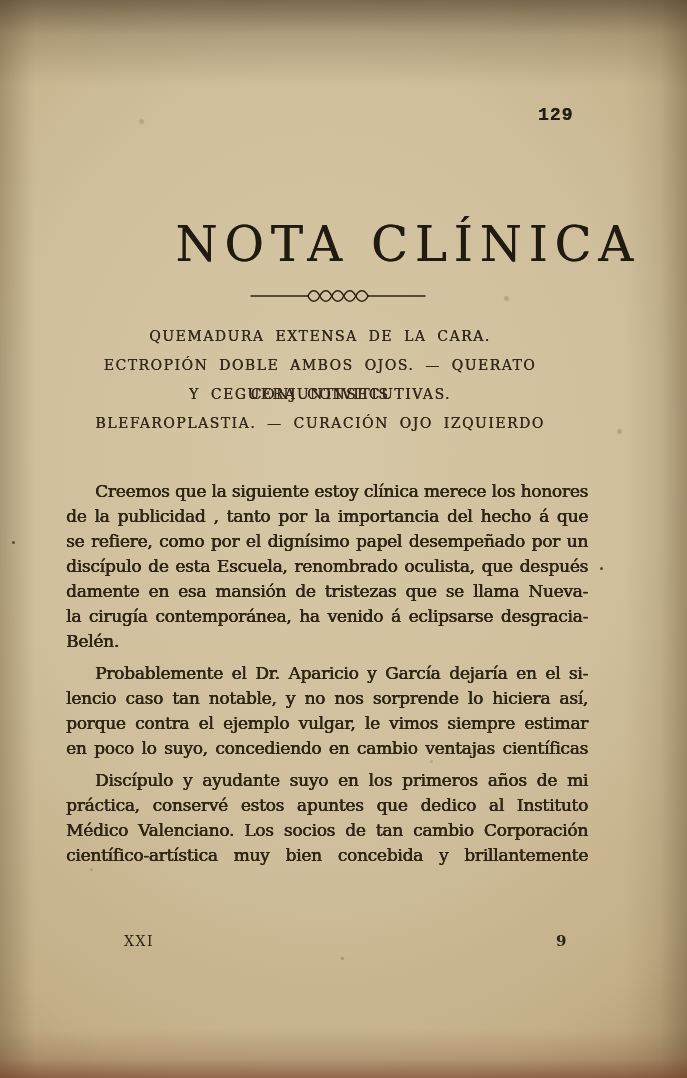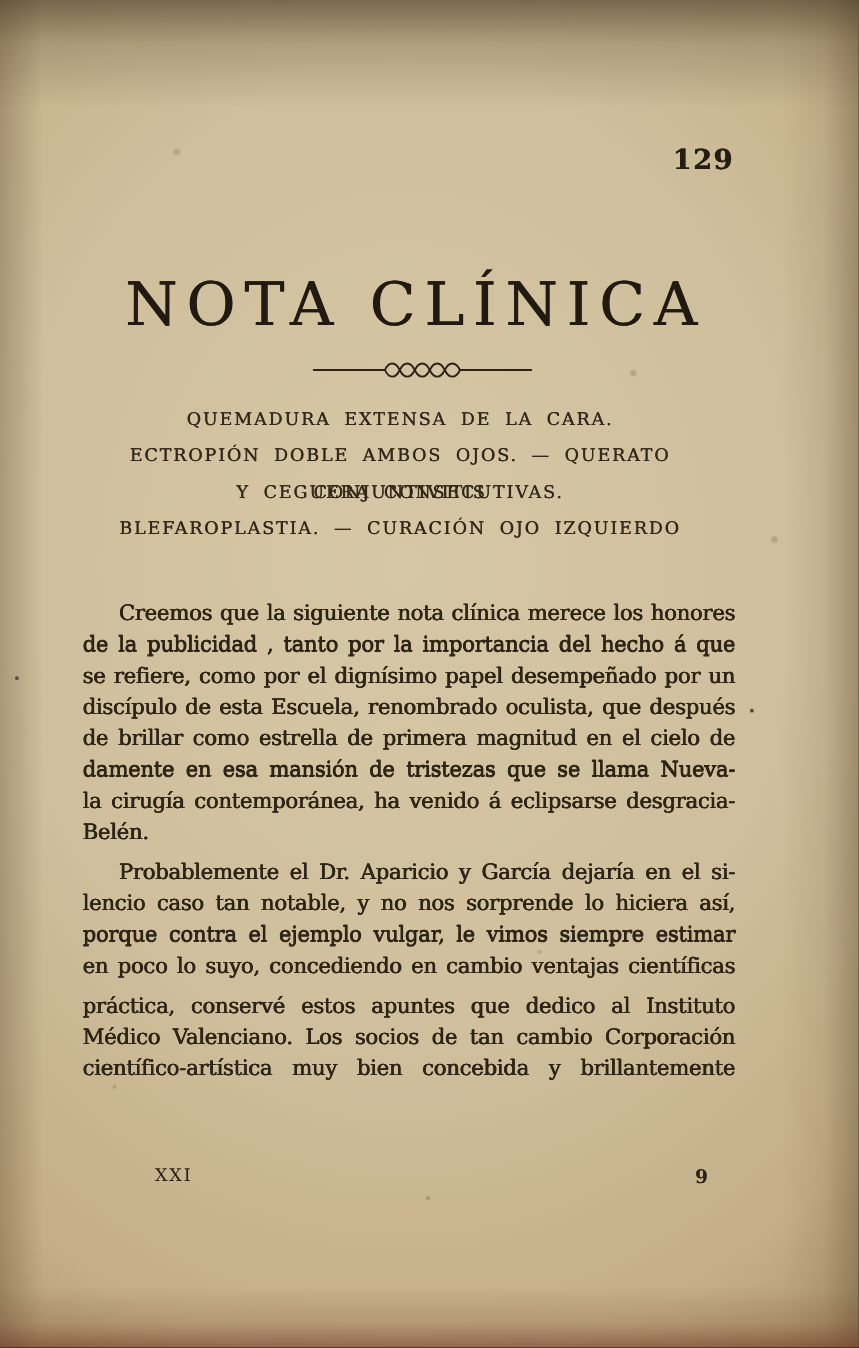--- a/index.html
+++ b/index.html
@@ -23,28 +23,29 @@
       12px 541px 0 0 rgba(58,44,26,.75),
       600px 567px 0 0 rgba(48,38,22,.8),
       341px 957px 1px 0 rgba(120,90,55,.45),
       505px 297px 1px 1px rgba(130,100,60,.30),
       140px 120px 1px 1px rgba(130,100,60,.28),
       430px 760px 1px 0 rgba(120,92,56,.30),
       90px 868px 1px 0 rgba(120,92,56,.32),
       618px 430px 1px 1px rgba(110,85,52,.28);
   }
   .page-number{
-    position:absolute;top:115px;left:538px;
-    font-size:22px;font-weight:bold;letter-spacing:1px;color:#241d12;
+    position:absolute;top:105px;left:538px;
+    font-size:18px;font-weight:bold;letter-spacing:1px;color:#241d12;
     text-shadow:.3px 0 0 currentColor;
+    font-family:Liberation Mono, monospace;
   }
   .title{
     position:absolute;top:216px;left:100px;width:540px;margin:0;
     font-size:48px;font-weight:normal;line-height:56px;
-    letter-spacing:7px;text-align:left;color:#211a10;
+    letter-spacing:7px;text-align:right;color:#211a10;
     text-shadow:.4px 0 0 currentColor;
   }
   .ornament{position:absolute;top:287px;left:248px;width:180px;height:18px;}
   .subtitle{position:absolute;top:322px;left:40px;width:560px;color:#33291a;}
   .subtitle-line{
     height:29px;line-height:29px;text-align:center;
     font-size:14px;letter-spacing:1.5px;word-spacing:5px;
     text-shadow:.3px 0 0 currentColor;
   }
   .body-text{
@@ -92,36 +93,36 @@
 
   <div class="subtitle">
     <div class="subtitle-line">QUEMADURA EXTENSA DE LA CARA.</div>
     <div class="subtitle-line">ECTROPIÓN DOBLE AMBOS OJOS. — QUERATO CONJUNTIVITIS</div>
     <div class="subtitle-line">Y CEGUERA CONSECUTIVAS.</div>
     <div class="subtitle-line">BLEFAROPLASTIA. — CURACIÓN OJO IZQUIERDO</div>
   </div>
 
   <div class="body-text">
     <div class="para">
-      <div class="bline first">Creemos que la siguiente nota clínica merece los honores</div>
+      <div class="bline first">Creemos que la siguiente estoy clínica merece los honores</div>
       <div class="bline">de la publicidad , tanto por la importancia del hecho á que</div>
       <div class="bline">se refiere, como por el dignísimo papel desempeñado por un</div>
       <div class="bline">discípulo de esta Escuela, renombrado oculista, que después</div>
-      <div class="bline">de brillar como estrella de primera magnitud en el cielo de</div>
       <div class="bline">damente en esa mansión de tristezas que se llama Nueva-</div>
       <div class="bline">la cirugía contemporánea, ha venido á eclipsarse desgracia-</div>
       <div class="bline plain">Belén.</div>
     </div>
     <div class="para">
       <div class="bline first">Probablemente el Dr. Aparicio y García dejaría en el si-</div>
       <div class="bline">lencio caso tan notable, y no nos sorprende lo hiciera así,</div>
       <div class="bline">porque contra el ejemplo vulgar, le vimos siempre estimar</div>
       <div class="bline">en poco lo suyo, concediendo en cambio ventajas científicas</div>
     </div>
     <div class="para">
+      <div class="bline first">Discípulo y ayudante suyo en los primeros años de mi</div>
       <div class="bline">práctica, conservé estos apuntes que dedico al Instituto</div>
       <div class="bline">Médico Valenciano. Los socios de tan cambio Corporación</div>
       <div class="bline">científico-artística muy bien concebida y brillantemente</div>
     </div>
   </div>
 
   <div class="sig-left">XXI</div>
   <div class="sig-right">9</div>
 
 </div>

